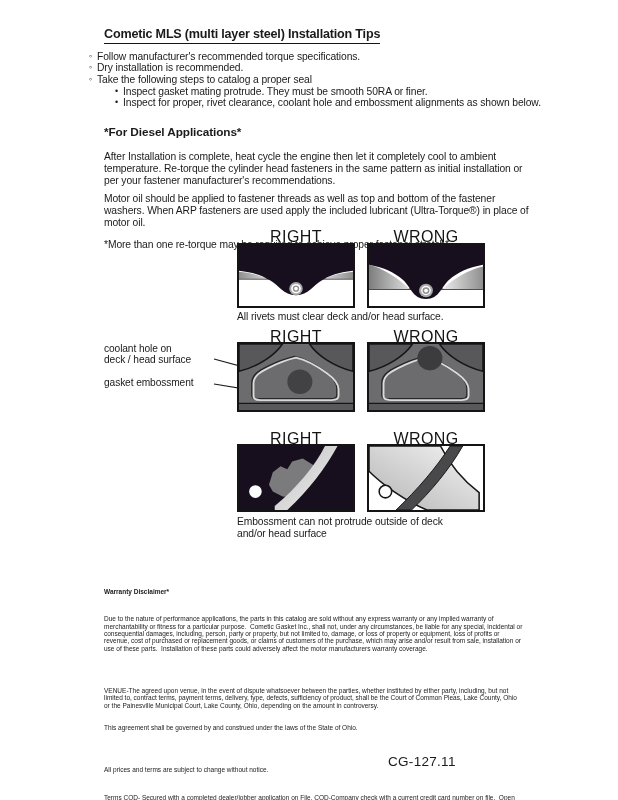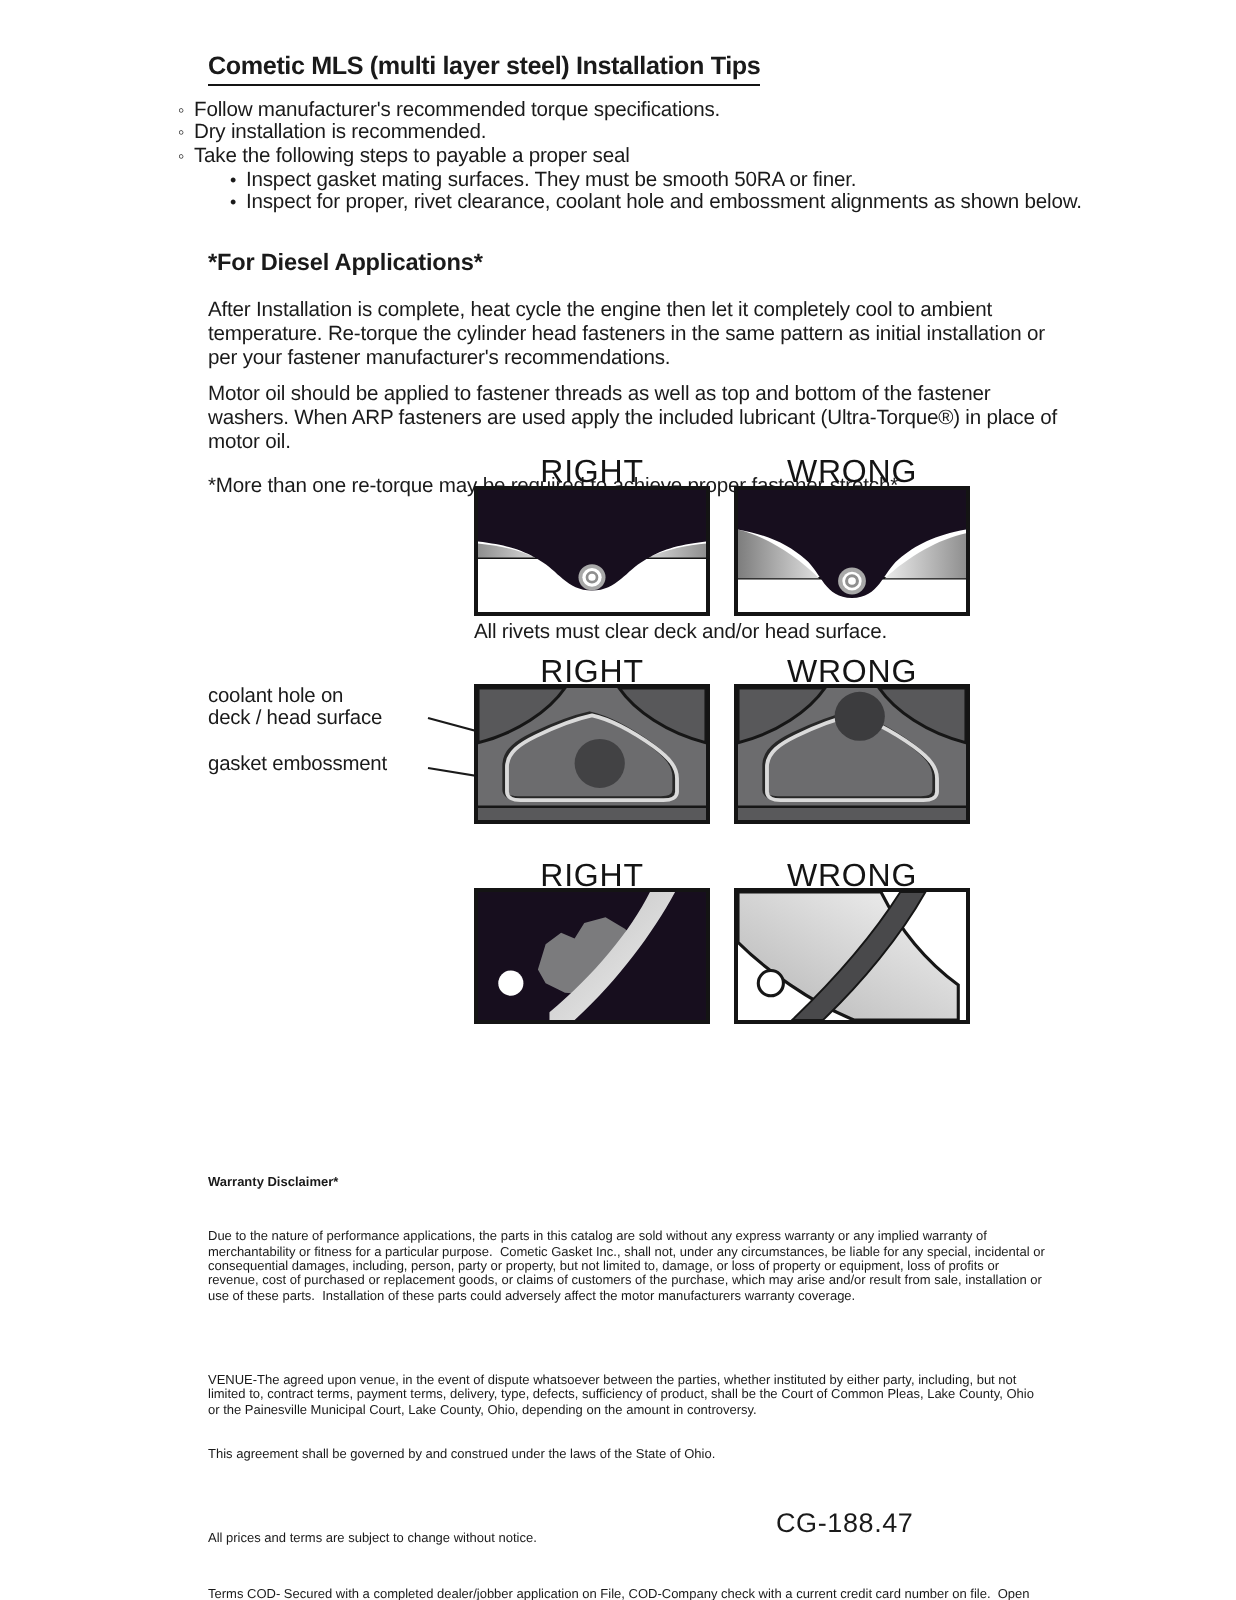--- a/index.html
+++ b/index.html
@@ -49,25 +49,25 @@
       <div class="b-row">
         <span class="b-mark">◦</span>
         <span>Follow manufacturer's recommended torque specifications.</span>
       </div>
       <div class="b-row">
         <span class="b-mark">◦</span>
         <span>Dry installation is recommended.</span>
       </div>
       <div class="b-row">
         <span class="b-mark">◦</span>
-        <span>Take the following steps to payable a proper seal</span>
+        <span>Take the following steps to catalog a proper seal</span>
       </div>
       <div class="b-row b-sub">
         <span class="b-mark">•</span>
-        <span>Inspect gasket mating surfaces.  They must be smooth 50RA or finer.</span>
+        <span>Inspect gasket mating protrude.  They must be smooth 50RA or finer.</span>
       </div>
       <div class="b-row b-sub">
         <span class="b-mark">•</span>
         <span>Inspect for proper, rivet clearance, coolant hole and embossment alignments as shown below.</span>
       </div>
     </div>
 
     <div class="diesel-heading">*For Diesel Applications*</div>
     <div class="para gap">After Installation is complete, heat cycle the engine then let it completely cool to ambient temperature. Re-torque the cylinder head fasteners in the same pattern as initial installation or per your fastener manufacturer's recommendations.</div>
     <div class="para">Motor oil should be applied to fastener threads as well as top and bottom of the fastener washers. When ARP fasteners are used apply the included lubricant (Ultra-Torque®) in place of motor oil.</div>
@@ -190,29 +190,33 @@
             <stop offset="1" stop-color="#f4f4f4"></stop>
         </linearGradient>
       </defs>
       <rect x="0" y="0" width="118" height="66" fill="#ffffff"></rect>
       <path d="M0,0 L74,0 C82,16 95,34 114,48 L114,66 L60,66 C38,57 14,40 0,26 Z" fill="url(#g3b)" stroke="#161616" stroke-width="1.6"></path>
       <path d="M84,0 C70,22 50,45 28,66 L44,66 C64,47 84,23 97,0 Z" fill="#49494b" stroke="#161616" stroke-width="1"></path>
       <circle cx="17" cy="47" r="6.5" fill="#ffffff" stroke="#161616" stroke-width="1.6"></circle>
     </svg>
   </div>
 
+  <div class="caption" style="left:237px;top:516px;">
+    <div>Embossment can not protrude outside of deck</div>
+    <div>and/or head surface</div>
+  </div>
 
   <div class="disclaimer">
     <div class="disc-heading">Warranty Disclaimer*</div>
     <div class="dp">Due to the nature of performance applications, the parts in this catalog are sold without any express warranty or any implied warranty of merchantability or fitness for a particular purpose.  Cometic Gasket Inc., shall not, under any circumstances, be liable for any special, incidental or consequential damages, including, person, party or property, but not limited to, damage, or loss of property or equipment, loss of profits or revenue, cost of purchased or replacement goods, or claims of customers of the purchase, which may arise and/or result from sale, installation or use of these parts.  Installation of these parts could adversely affect the motor manufacturers warranty coverage.</div>
     <div class="dp">
       <div>VENUE-The agreed upon venue, in the event of dispute whatsoever between the parties, whether instituted by either party, including, but not limited to, contract terms, payment terms, delivery, type, defects, sufficiency of product, shall be the Court of Common Pleas, Lake County, Ohio or the Painesville Municipal Court, Lake County, Ohio, depending on the amount in controversy.</div>
       <div>This agreement shall be governed by and construed under the laws of the State of Ohio.</div>
     </div>
     <div class="dp">All prices and terms are subject to change without notice.</div>
     <div class="dp">Terms COD- Secured with a completed dealer/jobber application on File, COD-Company check with a current credit card number on file.  Open accounts may be established by well rated firms.  A credit application is available upon request.  Open accounts are due payable Net 30 days from date of invoice.  No statement will be sent.  If an account becomes 60 or more days past due, it is subject to being placed on credit hold.  No orders will be shipped or new orders accepted until past due balance is paid.  If an account becomes 90 or more days past due, it is subject to being placed for collections.  All costs of collection are the responsibility of the customer, including attorney fees, court costs, and other expenses of litigation.</div>
     
     
   </div>
 
-  <div class="doc-code">CG-188.47</div>
+  <div class="doc-code">CG-127.11</div>
 
 </div>
 
 </body></html>

